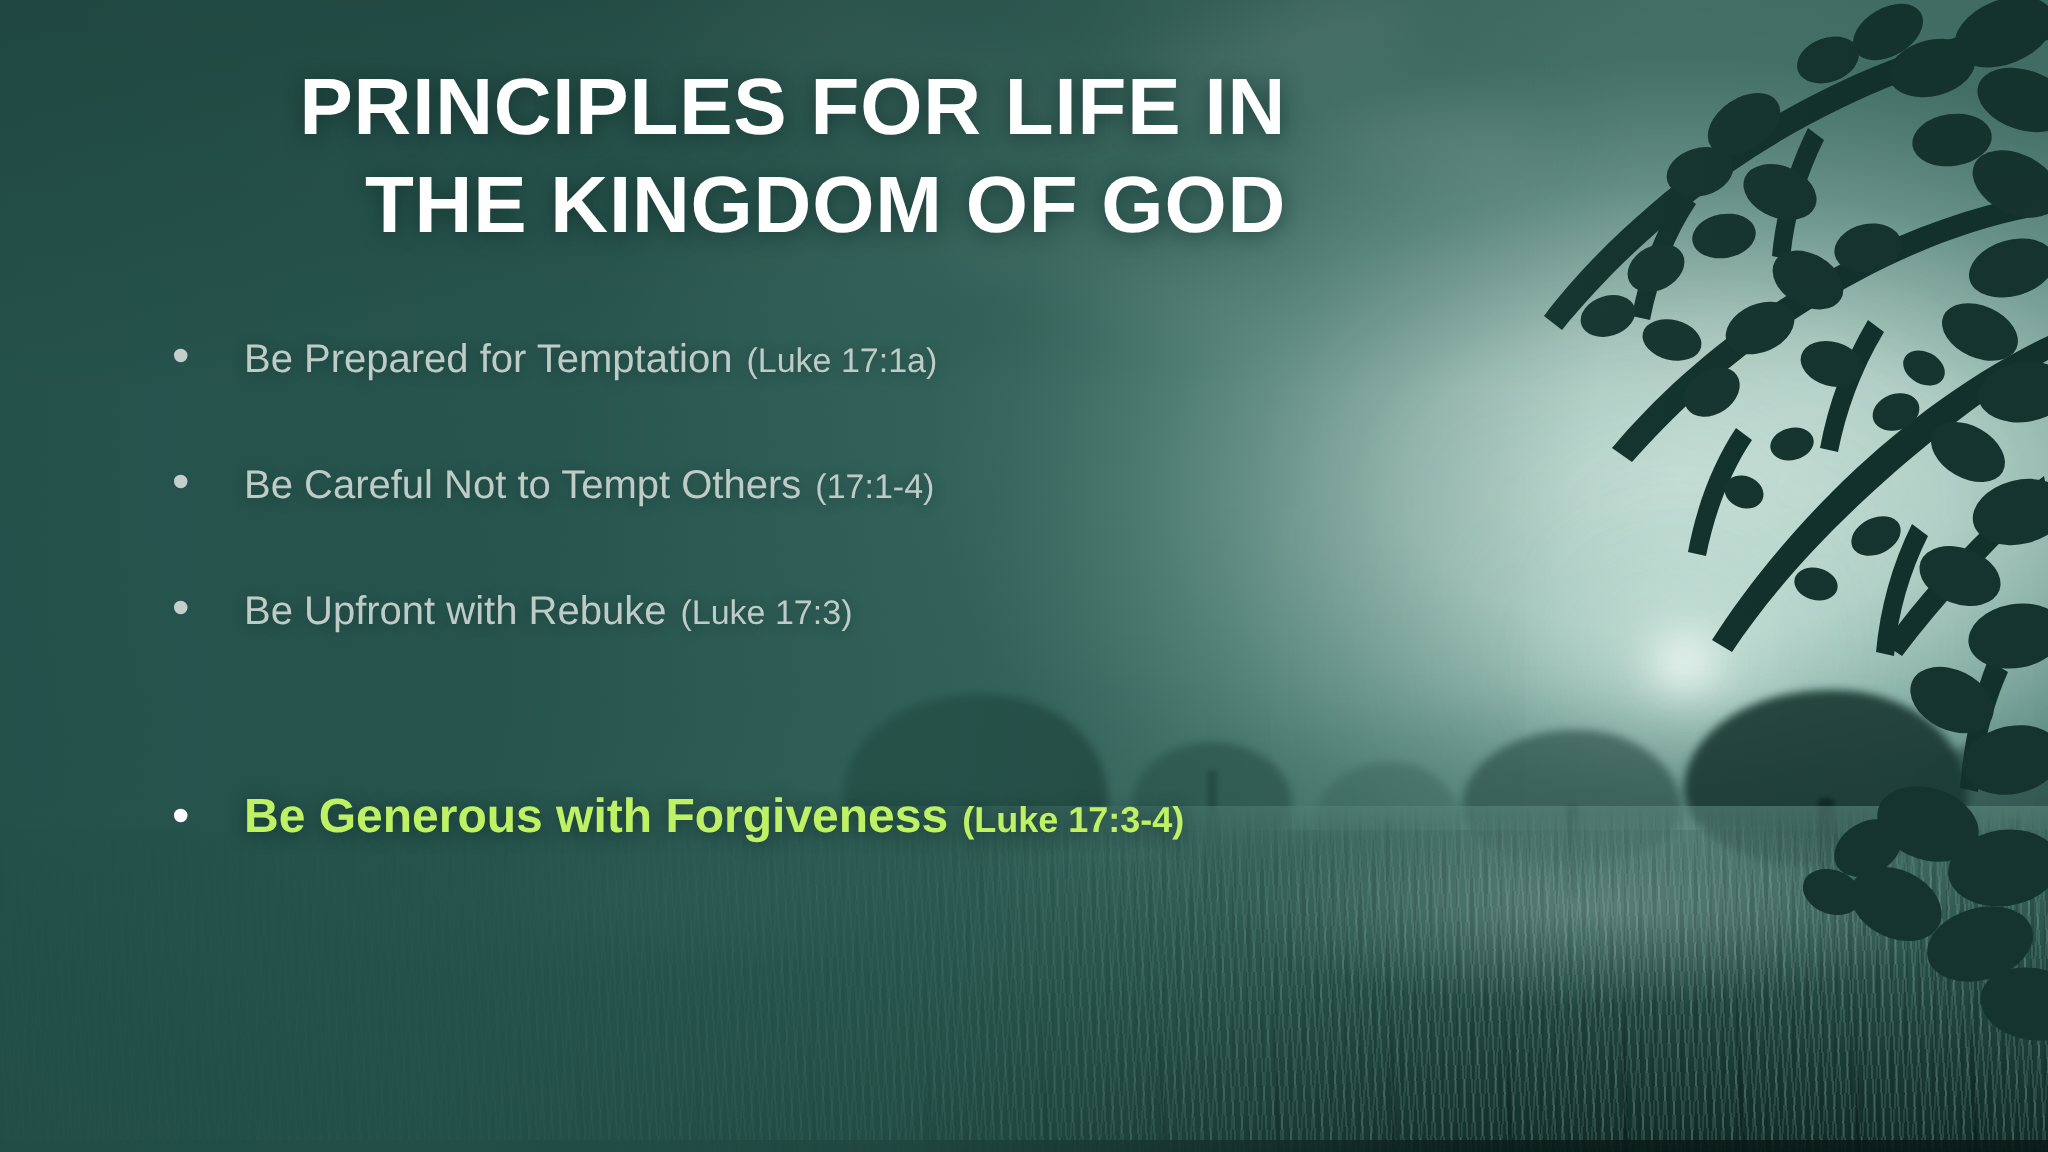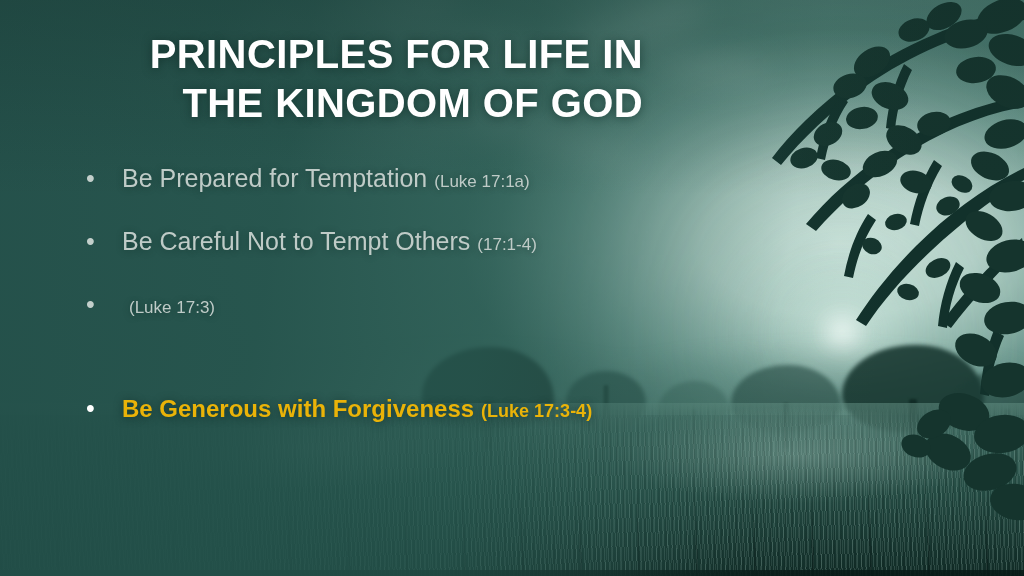--- a/index.html
+++ b/index.html
@@ -186,35 +186,35 @@
     height:63px;
   }
   .bullet .dot {
     flex:0 0 auto;
     width:36px;
     font-size:25px;
     line-height:1;
     color:#c3cfcb;
   }
   .bullet .txt {
-    font-size:25px;
+    font-size:20px;
     line-height:1;
     color:#bfcbc7;
     white-space:nowrap;
     text-shadow:0 1px 7px rgba(12,38,33,0.40);
   }
   .bullet .cite {
     font-size:17px;
     margin-left:7px;
     white-space:nowrap;
   }
 
   .bullet.active .dot { color:#ffffff; }
   .bullet.active .txt {
-    color:#eab308;
+    color:#bef264;
     font-weight:bold;
     font-size:24px;
     text-shadow:0 1px 9px rgba(10,34,30,0.62);
     margin-top:42px;
   }
   .bullet.active .cite { font-size:18px; font-weight:bold;text-align:center; }
 </style>
 </head>
 <body>
 
@@ -358,20 +358,21 @@
       </div>
 
       <div class="bullet">
         <span class="dot">•</span>
         <span class="txt">Be Careful Not to Tempt Others</span>
         <span class="txt cite">(17:1-4)</span>
       </div>
 
       <div class="bullet">
         <span class="dot">•</span>
+        <span class="txt">Be Upfront with Rebuke</span>
         <span class="txt cite">(Luke 17:3)</span>
       </div>
 
       <div class="bullet active">
         <span class="dot">•</span>
         <span class="txt">Be Generous with Forgiveness</span>
         <span class="txt cite">(Luke 17:3-4)</span>
       </div>
 
     </div>

